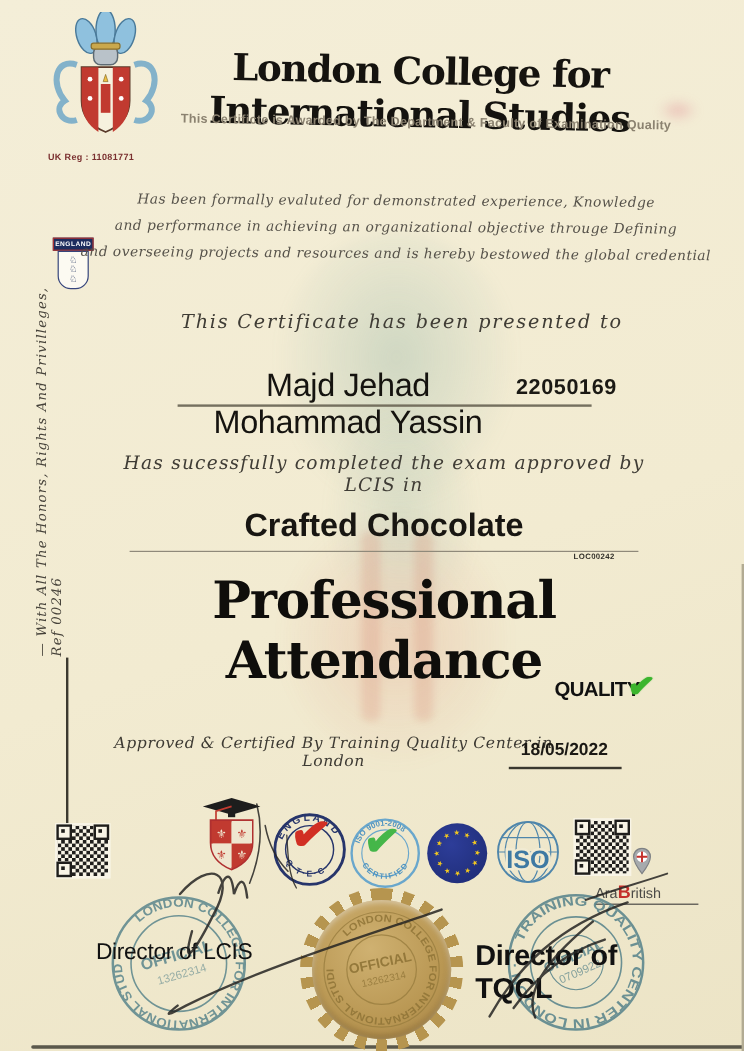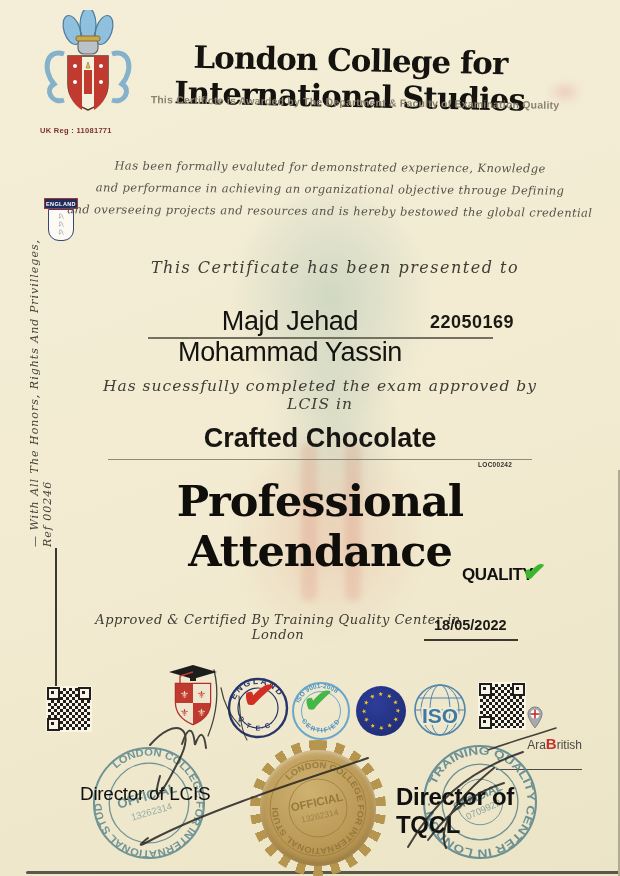--- a/index.html
+++ b/index.html
@@ -78,22 +78,22 @@
     background-size:6px 6px;}
   .qr .f{position:absolute;width:9px;height:9px;border:2px solid #1f1e1c;background:#f8f4e6;}
   .qr .f::after{content:"";position:absolute;left:2px;top:2px;width:3px;height:3px;background:#1f1e1c;}
   .qr .f1{left:-1px;top:-1px;} .qr .f2{right:-1px;top:-1px;} .qr .f3{left:-1px;bottom:-1px;}
   .qr1{left:46px;top:686px;width:42px;height:42px;}
   .qr2{left:478px;top:682px;width:44px;height:44px;}
   .eu-circle{left:356px;top:686px;width:50px;height:50px;border-radius:50%;
     background:radial-gradient(circle at 40% 35%, #2d3d99, #1d2a72);}
   .eu-circle .star{position:absolute;left:50%;top:50%;width:0;height:0;}
   .eu-circle .star::before{content:"★";position:absolute;left:-3px;top:-4px;font-size:6px;color:#f4c91f;}
-  .arabritish{left:496px;top:735px;width:86px;text-align:right;font-size:12px;color:#4b4a46;
-    border-bottom:1px solid #4b4a46;padding-bottom:17px;}
+  .arabritish{left:496px;top:735px;width:86px;text-align:left;font-size:12px;color:#4b4a46;
+    border-bottom:1px solid #4b4a46;padding-bottom:1px;}
   .arabritish .accent{color:#c4302b;font-size:15px;font-weight:bold;}
   .stamp-svg text{font-family:"Liberation Sans",sans-serif;}
   
   .gold-seal{left:250px;top:740px;width:136px;height:136px;}
   .gold-burst{position:absolute;inset:0;border-radius:50%;
     background:repeating-conic-gradient(#b6954f 0deg 8deg, rgba(182,149,79,0) 8deg 16deg);}
   .gold-core{position:absolute;left:10px;top:10px;width:116px;height:116px;border-radius:50%;
     background:radial-gradient(circle at 42% 35%, #cfb171, #b99753 60%, #a8854a);
     box-shadow:inset 0 2px 5px rgba(255,255,255,.5), inset 0 -3px 6px rgba(90,65,20,.4);}
   

